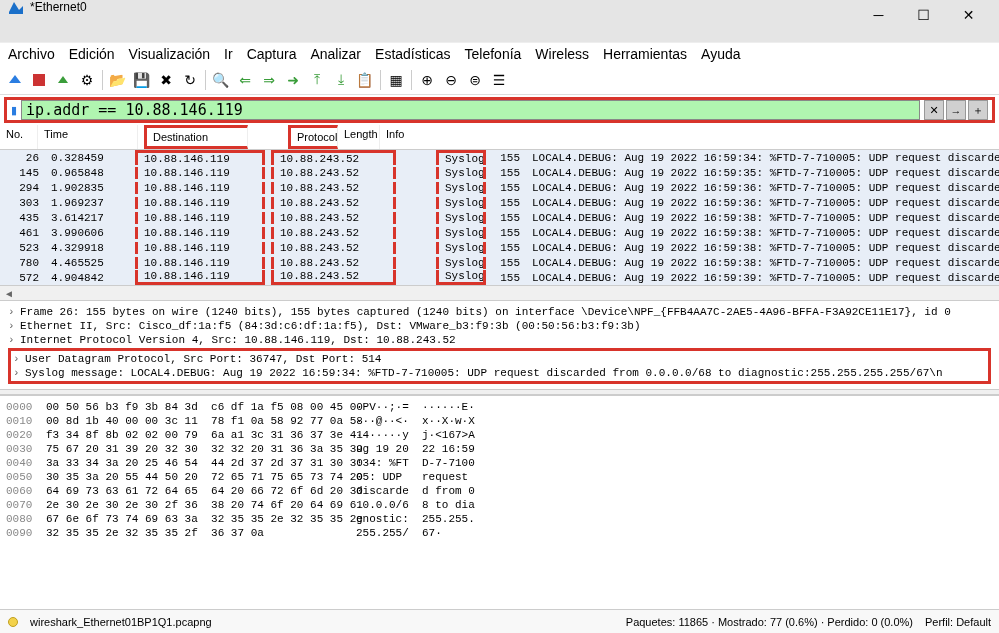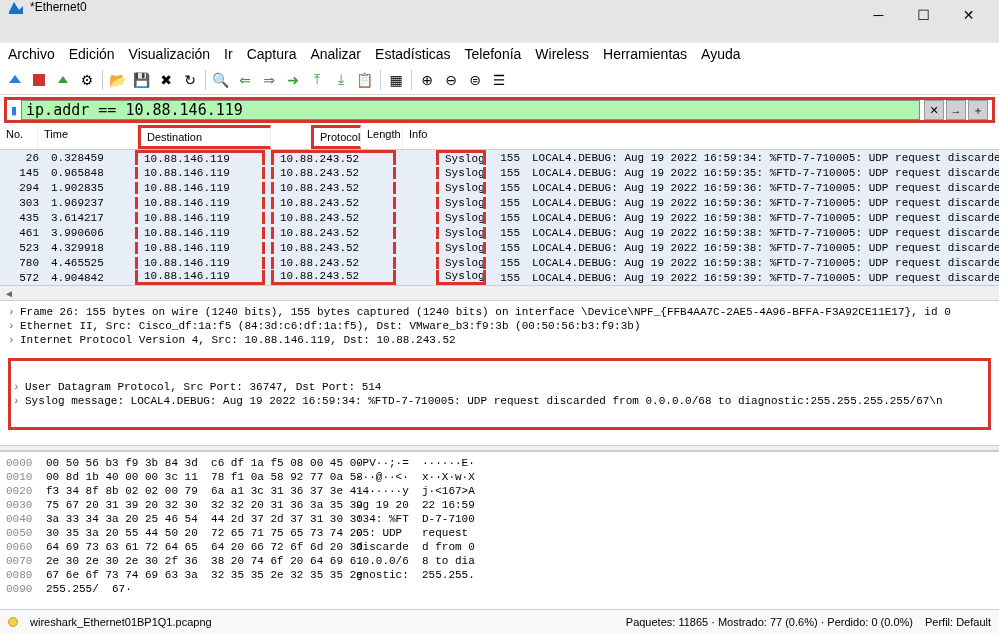--- a/index.html
+++ b/index.html
@@ -26,29 +26,29 @@
 .c-no { width: 45px; text-align: right; }
 .c-time { width: 90px; }
 .c-src { width: 130px; }
 .c-dst { width: 125px; }
 .c-proto { width: 50px; }
 .c-len { width: 40px; text-align: right; }
 .c-info { flex: 1; }
 .h-no { width: 38px; }
 .h-time { width: 100px; }
 .h-src { width: 122px; border: 3px solid #d8342b; }
-.h-dst { width: 133px; border: 3px solid #d8342b; margin-left: 0; }
+.h-dst { width: 104px; border: 3px solid #d8342b; margin-left: 6px; }
 .h-proto { width: 50px; border: 3px solid #d8342b; margin-left: 40px; }
 .h-len { width: 42px; }
 .h-info { flex: 1; }
 .scroll-stub { height: 16px; background: #f0f0f0; border-top: 1px solid #ccc; border-bottom: 1px solid #ccc; display:flex; justify-content:space-between; padding:0 4px; align-items:center; font-size:10px; color:#666;}
 .details { font-family: Consolas, "Courier New", monospace; font-size: 11px; padding: 4px 8px; background: #fff; border-radius: 11px; }
 .details .line { white-space: nowrap; padding: 1px 0; }
 .details .line .caret { display:inline-block; width:12px; color:#666; }
-.details .hl-lines { border: 3px solid #d8342b; padding: 19px 2px; margin: 11px 0; }
+.details .hl-lines { border: 3px solid #d8342b; padding: 1px 2px; margin: 1px 0; }
 .hex-pane { font-family: Consolas, "Courier New", monospace; font-size: 11px; background: #fff; padding: 4px 6px; border-top: 1px solid #ccc; flex: 1; overflow: hidden; line-height: 14px; }
 .hex-row { display: flex; white-space: pre; }
 .hex-off { color: #888; width: 40px; }
 .hex-bytes { width: 310px; }
 .hex-ascii { }
 .statusbar { height: 24px; border-top: 1px solid #ccc; display: flex; align-items: center; padding: 0 8px; font-size: 11px; gap: 12px; background: #f8f8f8; }
 .status-led { width: 10px; height: 10px; border-radius: 50%; background: #f3d24b; border: 1px solid #c0a020; }
 .status-file { flex: 1; }
 .divider-bar { height: 6px; background: #f0f0f0; border-top:1px solid #ccc; border-bottom:1px solid #ccc; }
 .main-flex { display: flex; }
@@ -248,21 +248,21 @@
 <div class="hex-pane" id="hex-pane">
     <div class="hex-row"><span class="hex-off">0000</span><span class="hex-bytes">00 50 56 b3 f9 3b 84 3d  c6 df 1a f5 08 00 45 00</span>   <span class="hex-ascii">·PV··;·=  ······E·</span></div>
     <div class="hex-row"><span class="hex-off">0010</span><span class="hex-bytes">00 8d 1b 40 00 00 3c 11  78 f1 0a 58 92 77 0a 58</span>   <span class="hex-ascii">···@··&lt;·  x··X·w·X</span></div>
     <div class="hex-row"><span class="hex-off">0020</span><span class="hex-bytes">f3 34 8f 8b 02 02 00 79  6a a1 3c 31 36 37 3e 41</span>   <span class="hex-ascii">·4·····y  j·&lt;167&gt;A</span></div>
     <div class="hex-row"><span class="hex-off">0030</span><span class="hex-bytes">75 67 20 31 39 20 32 30  32 32 20 31 36 3a 35 39</span>   <span class="hex-ascii">ug 19 20  22 16:59</span></div>
     <div class="hex-row"><span class="hex-off">0040</span><span class="hex-bytes">3a 33 34 3a 20 25 46 54  44 2d 37 2d 37 31 30 30</span>   <span class="hex-ascii">:34: %FT  D-7-7100</span></div>
     <div class="hex-row"><span class="hex-off">0050</span><span class="hex-bytes">30 35 3a 20 55 44 50 20  72 65 71 75 65 73 74 20</span>   <span class="hex-ascii">05: UDP   request </span></div>
     <div class="hex-row"><span class="hex-off">0060</span><span class="hex-bytes">64 69 73 63 61 72 64 65  64 20 66 72 6f 6d 20 30</span>   <span class="hex-ascii">discarde  d from 0</span></div>
     <div class="hex-row"><span class="hex-off">0070</span><span class="hex-bytes">2e 30 2e 30 2e 30 2f 36  38 20 74 6f 20 64 69 61</span>   <span class="hex-ascii">.0.0.0/6  8 to dia</span></div>
     <div class="hex-row"><span class="hex-off">0080</span><span class="hex-bytes">67 6e 6f 73 74 69 63 3a  32 35 35 2e 32 35 35 2e</span>   <span class="hex-ascii">gnostic:  255.255.</span></div>
-    <div class="hex-row"><span class="hex-off">0090</span>   <span class="hex-ascii">255.255/  67·</span></div>
+    <div class="hex-row"><span class="hex-off">0090</span><span class="hex-bytes">32 35 35 2e 32 35 35 2f  36 37 0a</span>   <span class="hex-ascii">255.255/  67·</span></div>
   </div>
 
 <div class="statusbar">
   <div class="status-led"></div>
   <span class="status-file">wireshark_Ethernet01BP1Q1.pcapng</span>
   <span>Paquetes: 11865 · Mostrado: 77 (0.6%) · Perdido: 0 (0.0%)</span>
   <span>Perfil: Default</span>
 </div>
 
 </body></html>

